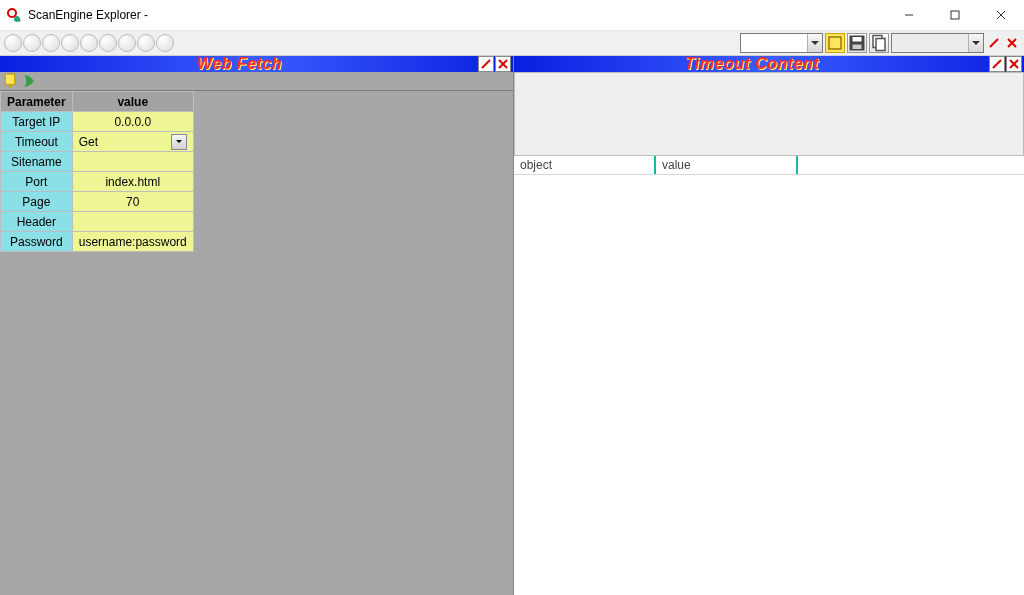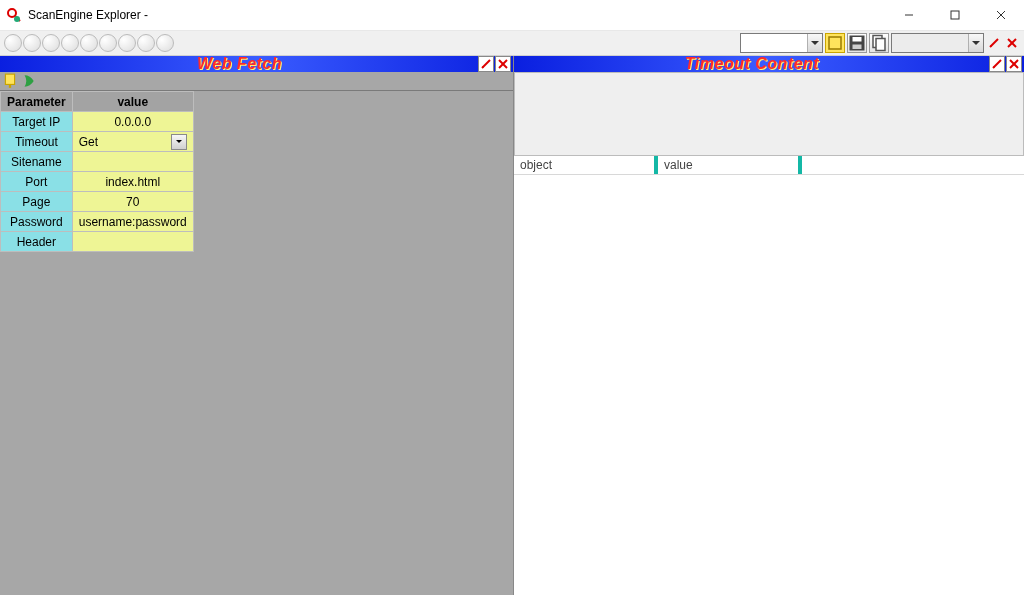--- a/index.html
+++ b/index.html
@@ -223,21 +223,21 @@
   }
   .msgcols {
     height: 18px;
     display: flex;
     border-bottom: 1px solid #d8d8d8;
     font-size: 12px;
     color: #444;
   }
   .msgcols .col {
     padding: 2px 6px;
-    border-right: 4px solid #14b8a6;
+    border-right: 2px solid #14b8a6;
   }
   .msgcols .c1 { width: 128px; }
   .msgcols .c2 { width: 128px; }
   .msglist {
     flex: 1;
     background: #fff;
   }
 </style>
 </head>
 <body>
@@ -381,26 +381,26 @@
             </tr>
             <tr>
               <td class="name">Port</td>
               <td class="val">index.html</td>
             </tr>
             <tr>
               <td class="name">Page</td>
               <td class="val">70</td>
             </tr>
             <tr>
+              <td class="name">Header</td>
+              <td class="val"></td>
+            </tr>
+            <tr>
               <td class="name">Password</td>
               <td class="val">username:password</td>
-            </tr>
-            <tr>
-              <td class="name">Header</td>
-              <td class="val"></td>
             </tr>
           </tbody>
       </table>
     </div>
   </div>
 
   <div class="panel right">
     <div class="panelheader">
       <span class="title">Timeout Content</span>
       <div class="hdrbtn glyph-edit">

